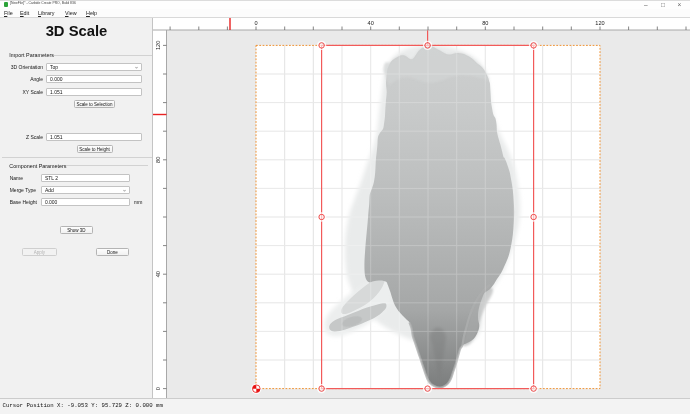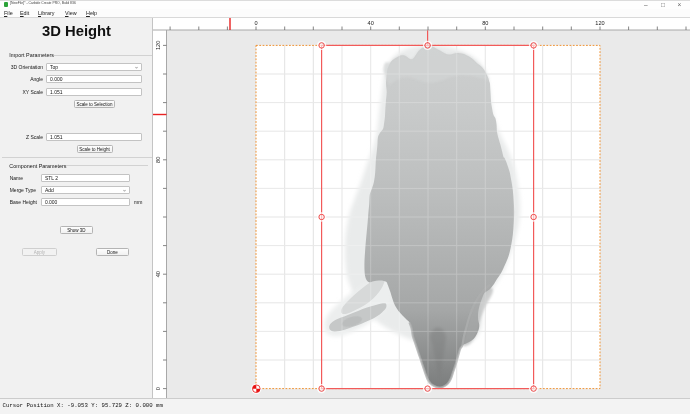--- a/index.html
+++ b/index.html
@@ -38,21 +38,21 @@
 <div class="abs winbtn" style="left:677.5px">×</div>
 
 <div class="abs" id="menubar"></div>
 <div class="abs menu" style="left:4px"><u>F</u>ile</div>
 <div class="abs menu" style="left:20px"><u>E</u>dit</div>
 <div class="abs menu" style="left:38px"><u>L</u>ibrary</div>
 <div class="abs menu" style="left:65px"><u>V</u>iew</div>
 <div class="abs menu" style="left:86px"><u>H</u>elp</div>
 
 <div class="abs" id="panel"></div>
-<div class="abs" id="bigtitle">3D Height</div>
+<div class="abs" id="bigtitle">3D Scale</div>
 <div class="abs gtitle" style="left:9.3px;top:52.3px">Import Parameters</div>
 <div class="abs gline" style="left:54px;top:55.2px;width:98px"></div>
 <div class="abs lbl lblr" style="left:0;top:63.2px;width:43px">3D Orientation</div>
 <div class="abs inp" style="left:46.4px;top:63.2px;width:95.5px">Top
   <svg class="chev" viewBox="0 0 6 6">
       <path d="M0.8 1.8 L3 4.6 L5.2 1.8" fill="none" stroke="#666" stroke-width="1.2"></path>
     </svg>
 </div>
 <div class="abs lbl lblr" style="left:0;top:75.2px;width:43px">Angle</div>
 <div class="abs inp" style="left:46.4px;top:75.2px;width:95.5px">0.000</div>

